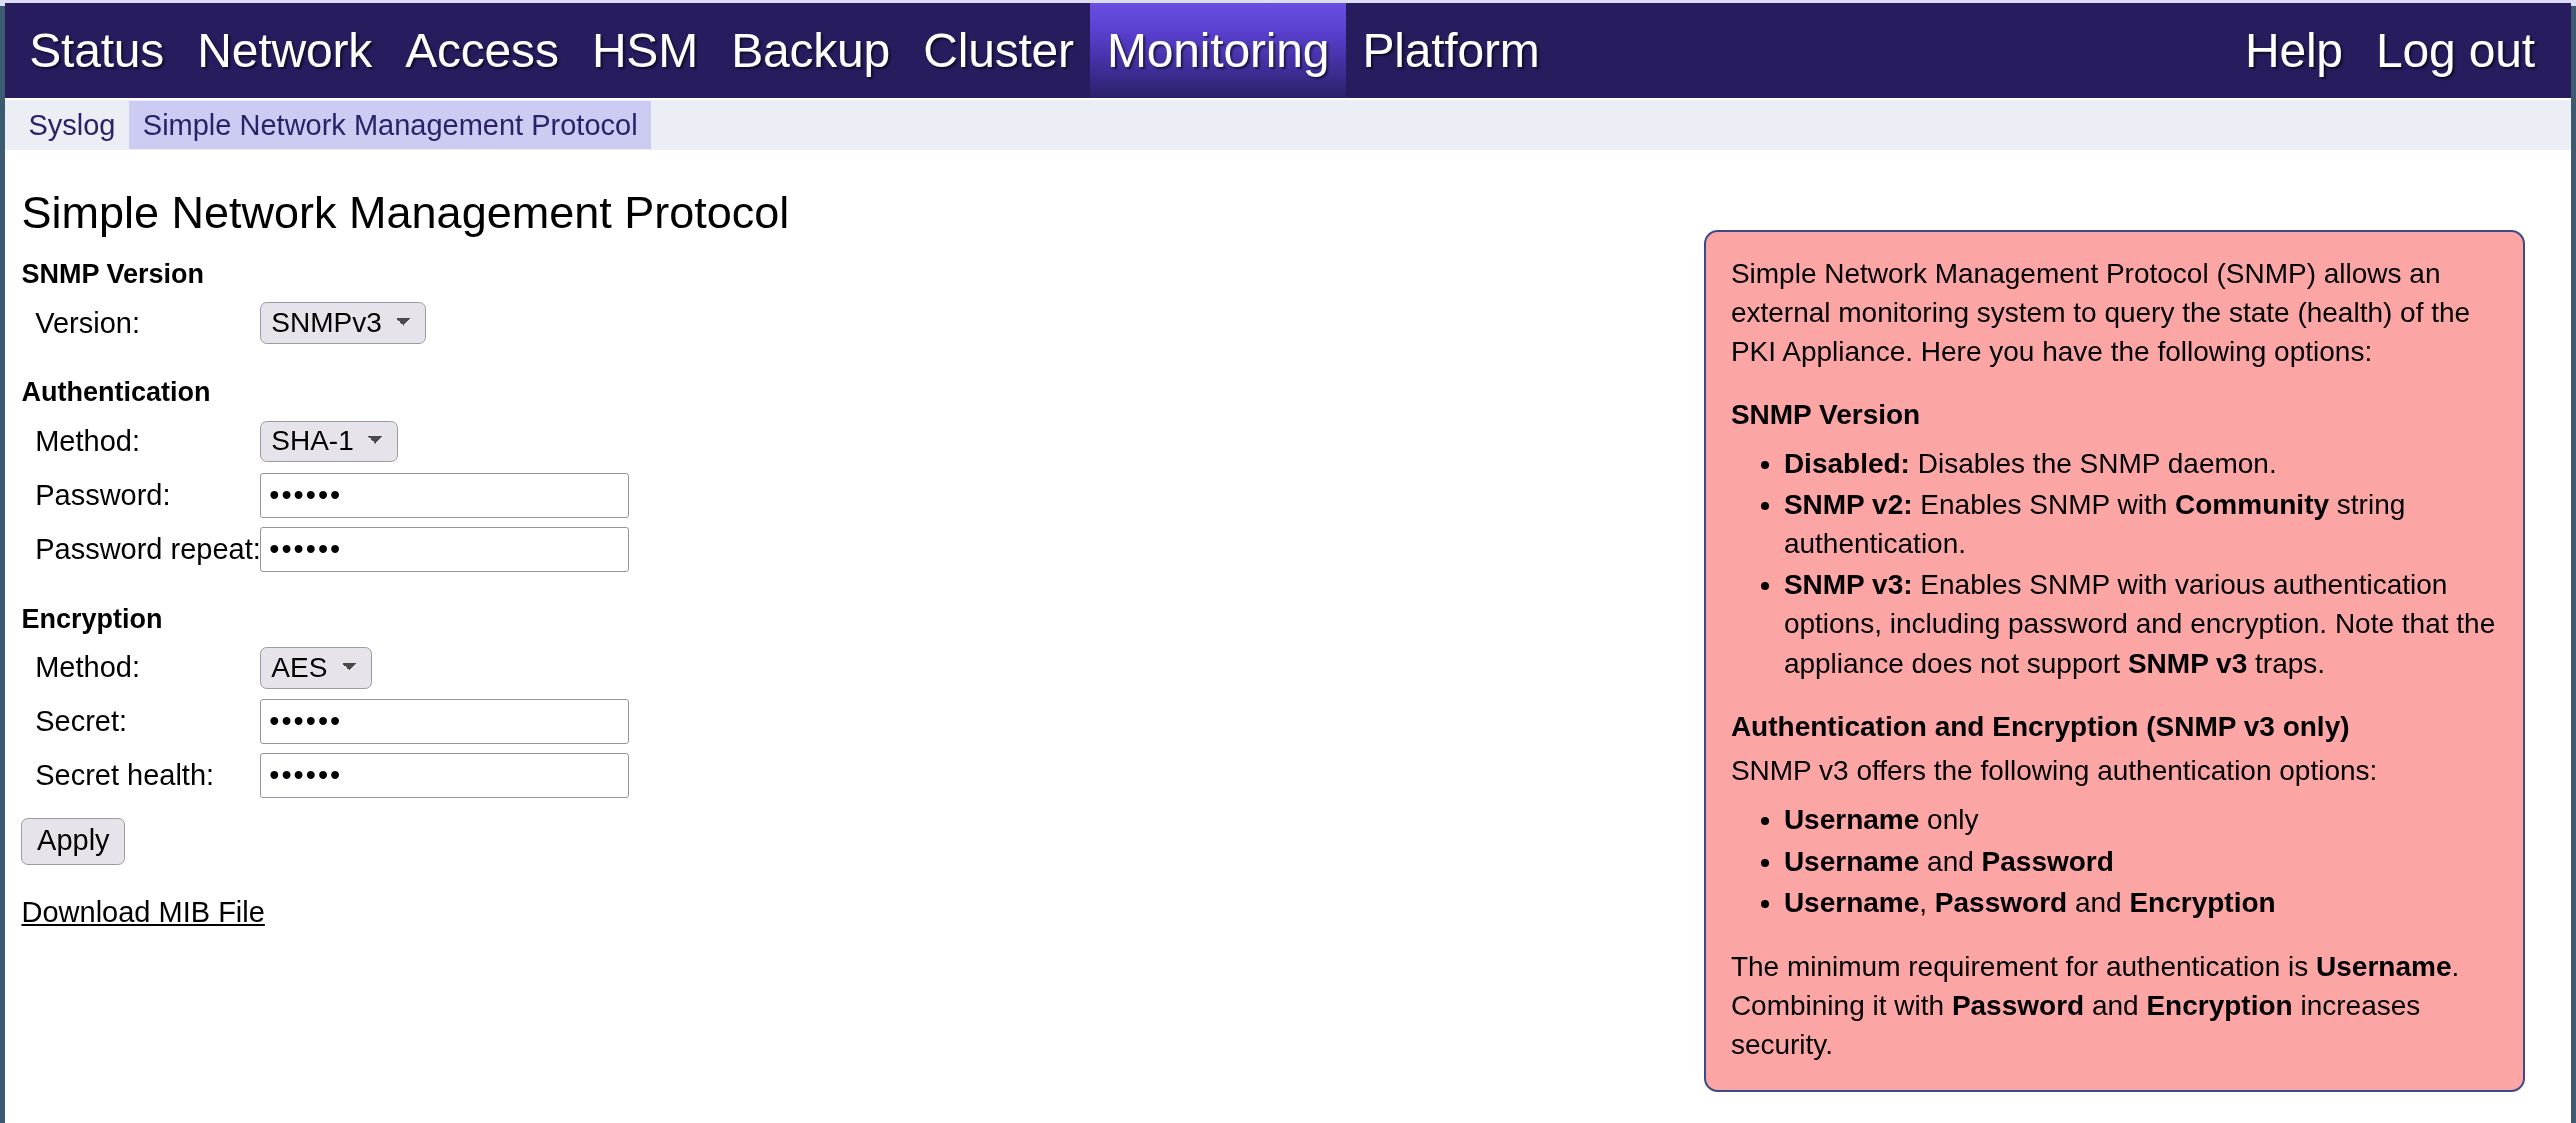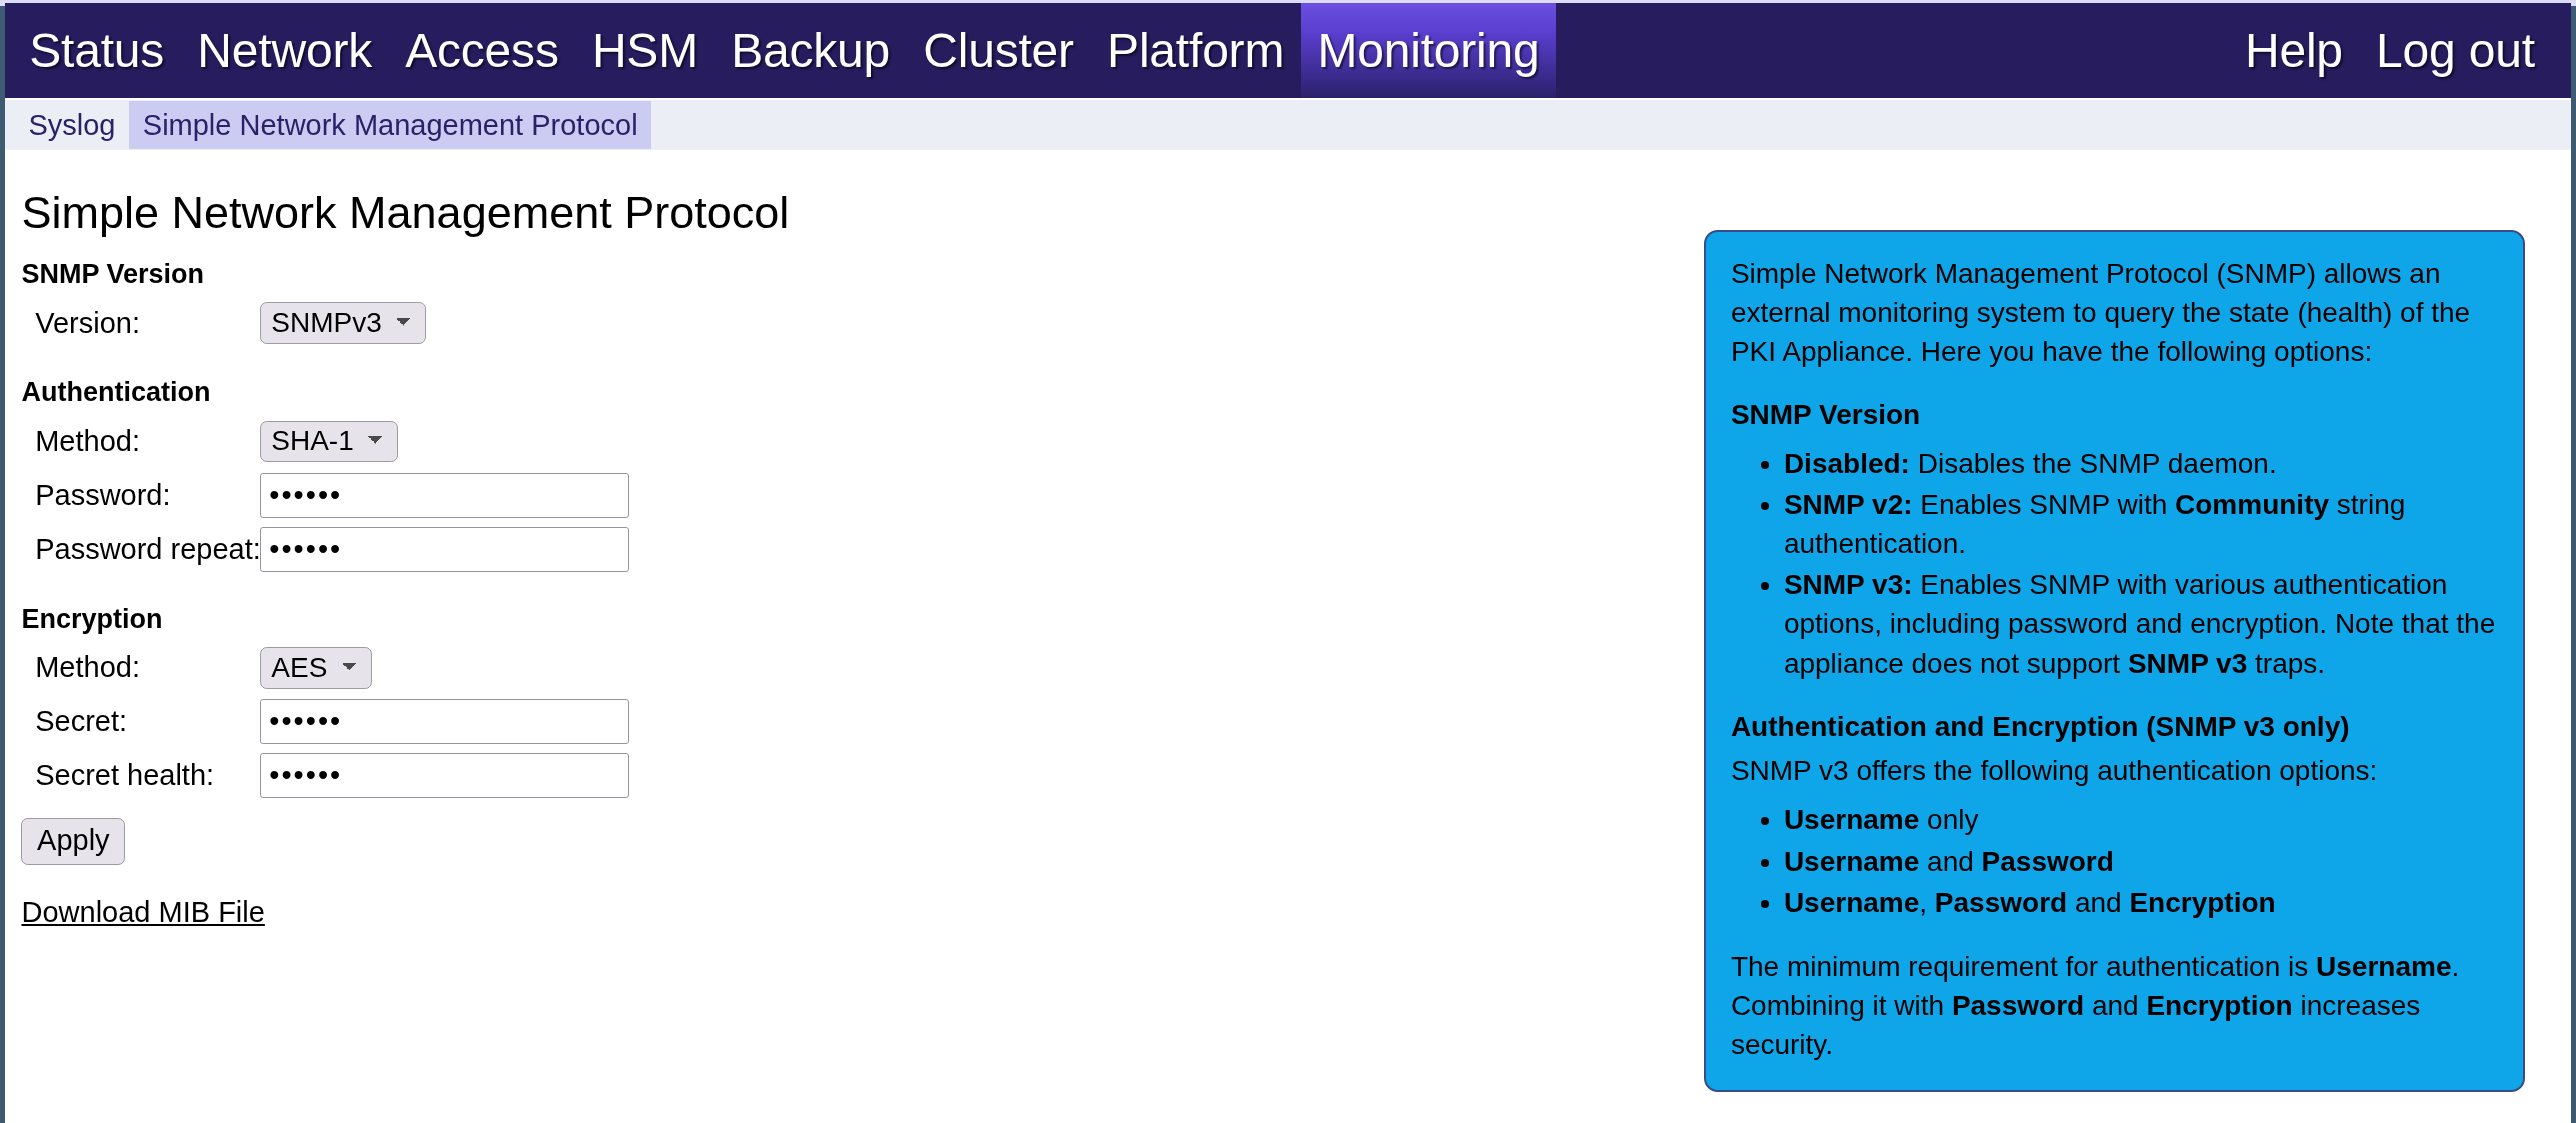--- a/index.html
+++ b/index.html
@@ -226,21 +226,21 @@
     text-decoration: underline;
     cursor: pointer;
   }
 
   
   .help-panel {
     position: absolute;
     left: 1699px;
     top: 80px;
     width: 821px;
-    background: #0ea5e9;
+    background: #fca5a5;
     border: 2px solid #3a4a8a;
     border-radius: 13.7px;
     box-sizing: border-box;
     padding: 21.5px 25px 25px 25px;
     font-size: 28px;
     line-height: 1.40;
     color: #000;
   }
   .help-panel p {
     margin: 0 0 25px 0;
@@ -274,22 +274,22 @@
   <div class="frame-right"></div>
 
   <div class="navbar">
     <div class="nav-left">
       <div class="nav-item">Status</div>
       <div class="nav-item">Network</div>
       <div class="nav-item">Access</div>
       <div class="nav-item">HSM</div>
       <div class="nav-item">Backup</div>
       <div class="nav-item">Cluster</div>
+      <div class="nav-item active">Monitoring</div>
       <div class="nav-item">Platform</div>
-      <div class="nav-item active">Monitoring</div>
     </div>
     <div class="nav-right">
       <div class="nav-item">Help</div>
       <div class="nav-item">Log out</div>
     </div>
   </div>
 
   <div class="subnav">
     <div class="subnav-item">Syslog</div>
     <div class="subnav-item active">Simple Network Management Protocol</div>

